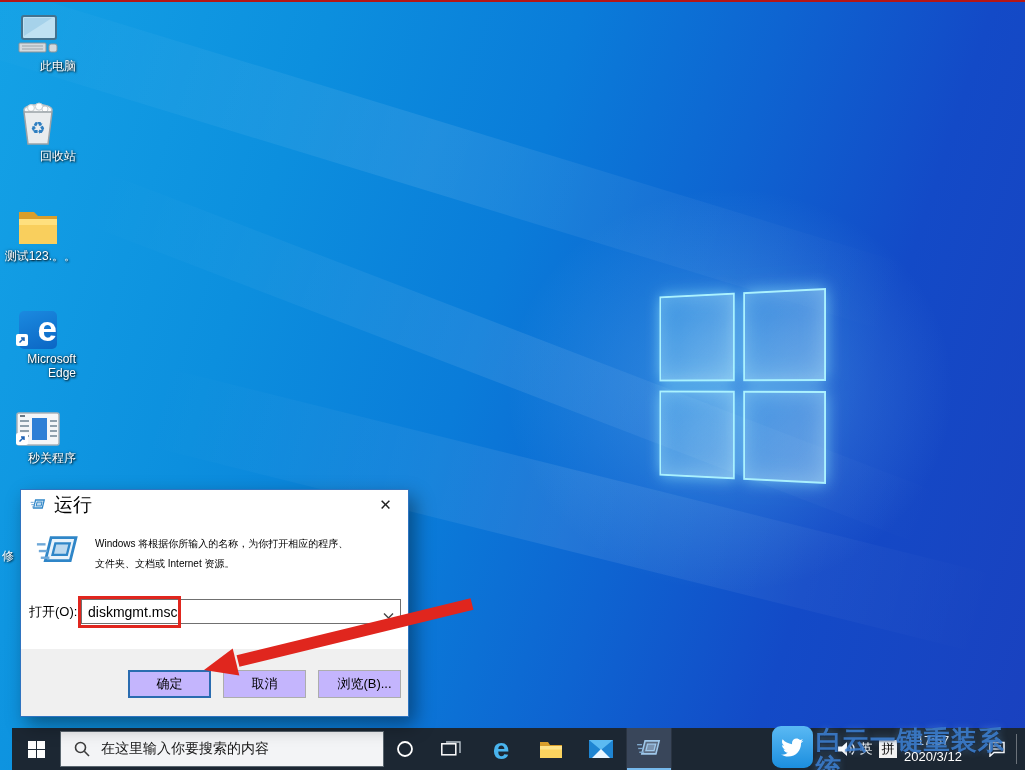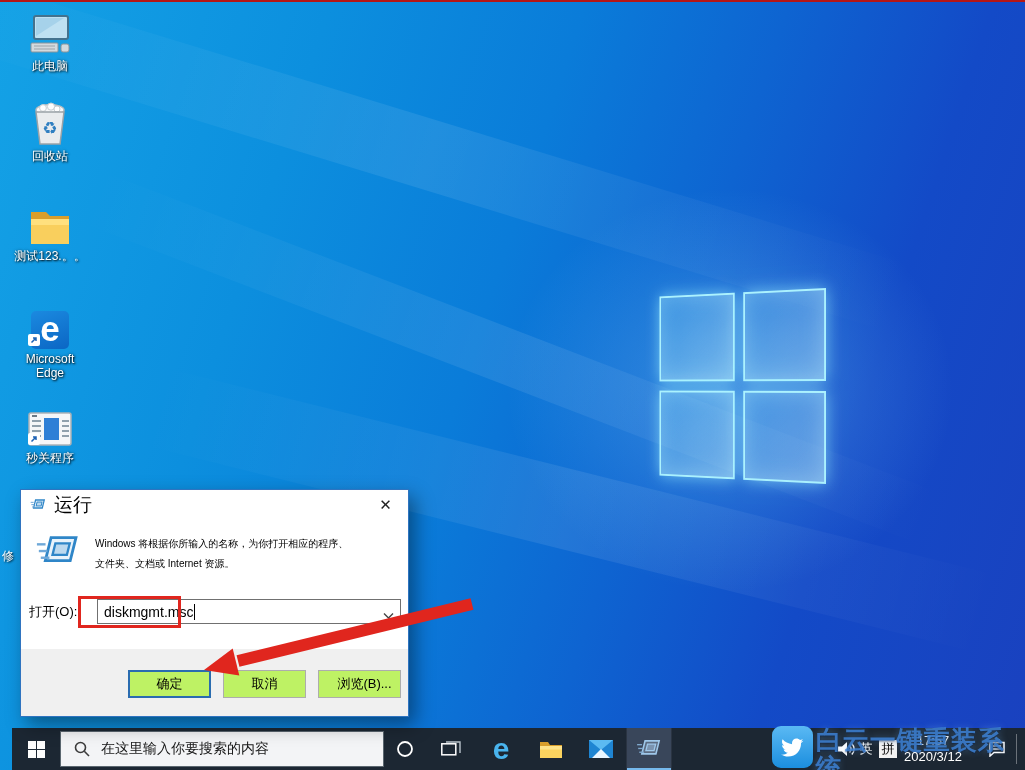--- a/index.html
+++ b/index.html
@@ -18,21 +18,21 @@
   .ray2 { left:60px; top:330px; width:900px; height:55px; transform:rotate(21deg); }
   .ray3 { left:140px; top:470px; width:860px; height:80px; transform:rotate(14deg); }
   .win-logo { position:absolute; left:632px; top:288px; width:194px; height:196px; z-index:2;
     transform: perspective(700px) rotateY(-20deg); transform-origin:right center;
     display:grid; grid-template-columns:1fr 1fr; grid-template-rows:1fr 1fr; gap:10px; }
   .win-logo .pane { background: linear-gradient(135deg, rgba(135,225,255,.22), rgba(200,248,255,.42));
     border:2px solid rgba(175,246,255,.95);
     box-shadow: 0 0 16px rgba(150,235,255,.65), inset 0 0 24px rgba(195,245,255,.35); }
 
   
-  .dicon { position:absolute; left:12px; width:76px; text-align:center; color:#fff; z-index:5; cursor:default; }
+  .dicon { position:absolute; left:0; width:76px; text-align:right; color:#fff; z-index:5; cursor:default; }
   .dicon .glyph { height:46px; display:flex; align-items:flex-end; justify-content:center; position:relative; }
   .dicon .lbl { margin-top:3px; font-size:12px; line-height:14px;
     text-shadow: 1px 1px 2px rgba(0,0,0,.9), 0 0 3px rgba(0,0,0,.55); }
   .shortcut-badge { position:absolute; left:16px; bottom:-1px; }
   .edge-sq { width:38px; height:38px; border-radius:5px; background:linear-gradient(160deg,#1b8ae0,#0b66c4);
     color:#fff; font-size:35px; font-weight:bold; line-height:36px; }
   .hidden-icon { position:absolute; left:2px; top:548px; color:#fff; font-size:12px; z-index:6;
     text-shadow:1px 1px 2px rgba(0,0,0,.9); }
 
   
@@ -42,31 +42,31 @@
 
   
   .run-dialog { position:absolute; left:20px; top:489px; width:389px; height:228px; z-index:40;
     background:#fff; border:1px solid #2f74c0; box-shadow:6px 8px 18px rgba(0,0,0,.4); font-size:13px; color:#000; }
   .rd-title { height:30px; display:flex; align-items:center; padding-left:9px; background:#fff; }
   .rd-title .t { margin-left:8px; font-size:19px; }
   .rd-close { position:absolute; right:0; top:0; width:45px; height:30px; display:flex; align-items:center;
     justify-content:center; font-size:15px; color:#222; cursor:pointer; }
   .rd-desc { position:absolute; left:14px; top:42px; display:flex; }
   .rd-desc .txt { margin-left:14px; font-size:10px; line-height:20px; padding-top:2px; }
-  .rd-open-row { position:absolute; left:8px; top:109px; width:372px; display:flex; align-items:center;gap:16px; }
+  .rd-open-row { position:absolute; left:8px; top:109px; width:372px; display:flex; align-items:center; }
   .rd-open-row .olabel { width:52px; font-size:13px; }
   .combo { flex:1; height:25px; border:1px solid #707070; background:#fff; position:relative;
     display:flex; align-items:center; padding-left:6px; font-size:14px; }
   .caret { display:inline-block; width:1px; height:16px; background:#000; margin-left:1px; }
   .combo .chev { position:absolute; right:6px; top:7px; }
   .red-box { position:absolute; left:57px; top:106px; width:103px; height:32px;
     border:3px solid #e0261e; z-index:6; pointer-events:none; }
   .rd-footer { position:absolute; left:0; bottom:0; width:100%; height:67px; background:#f0f0f0; }
   .rd-btn { position:absolute; top:180px; width:83px; height:28px; display:flex; align-items:center;
-    justify-content:center; font-size:13px; background:#bef264; border:1px solid #adadad; cursor:pointer; }
+    justify-content:center; font-size:13px; background:#c4b5fd; border:1px solid #adadad; cursor:pointer; }
   .rd-btn.ok { left:107px; border:2px solid #2a6cb0; }
   .rd-btn.cancel { left:202px; }
   .rd-btn.browse { left:297px;padding-left:10px; }
 
   .arrow-svg { position:absolute; left:0; top:0; width:1025px; height:770px; z-index:50; pointer-events:none; }
 
   
   .taskbar { position:absolute; left:12px; top:728px; width:1025px; height:42px; background:#1c2733; z-index:25; }
   .tb-btn { position:absolute; top:0; height:42px; display:flex; align-items:center; justify-content:center; cursor:pointer; }
   .start { left:0; width:48px; }

